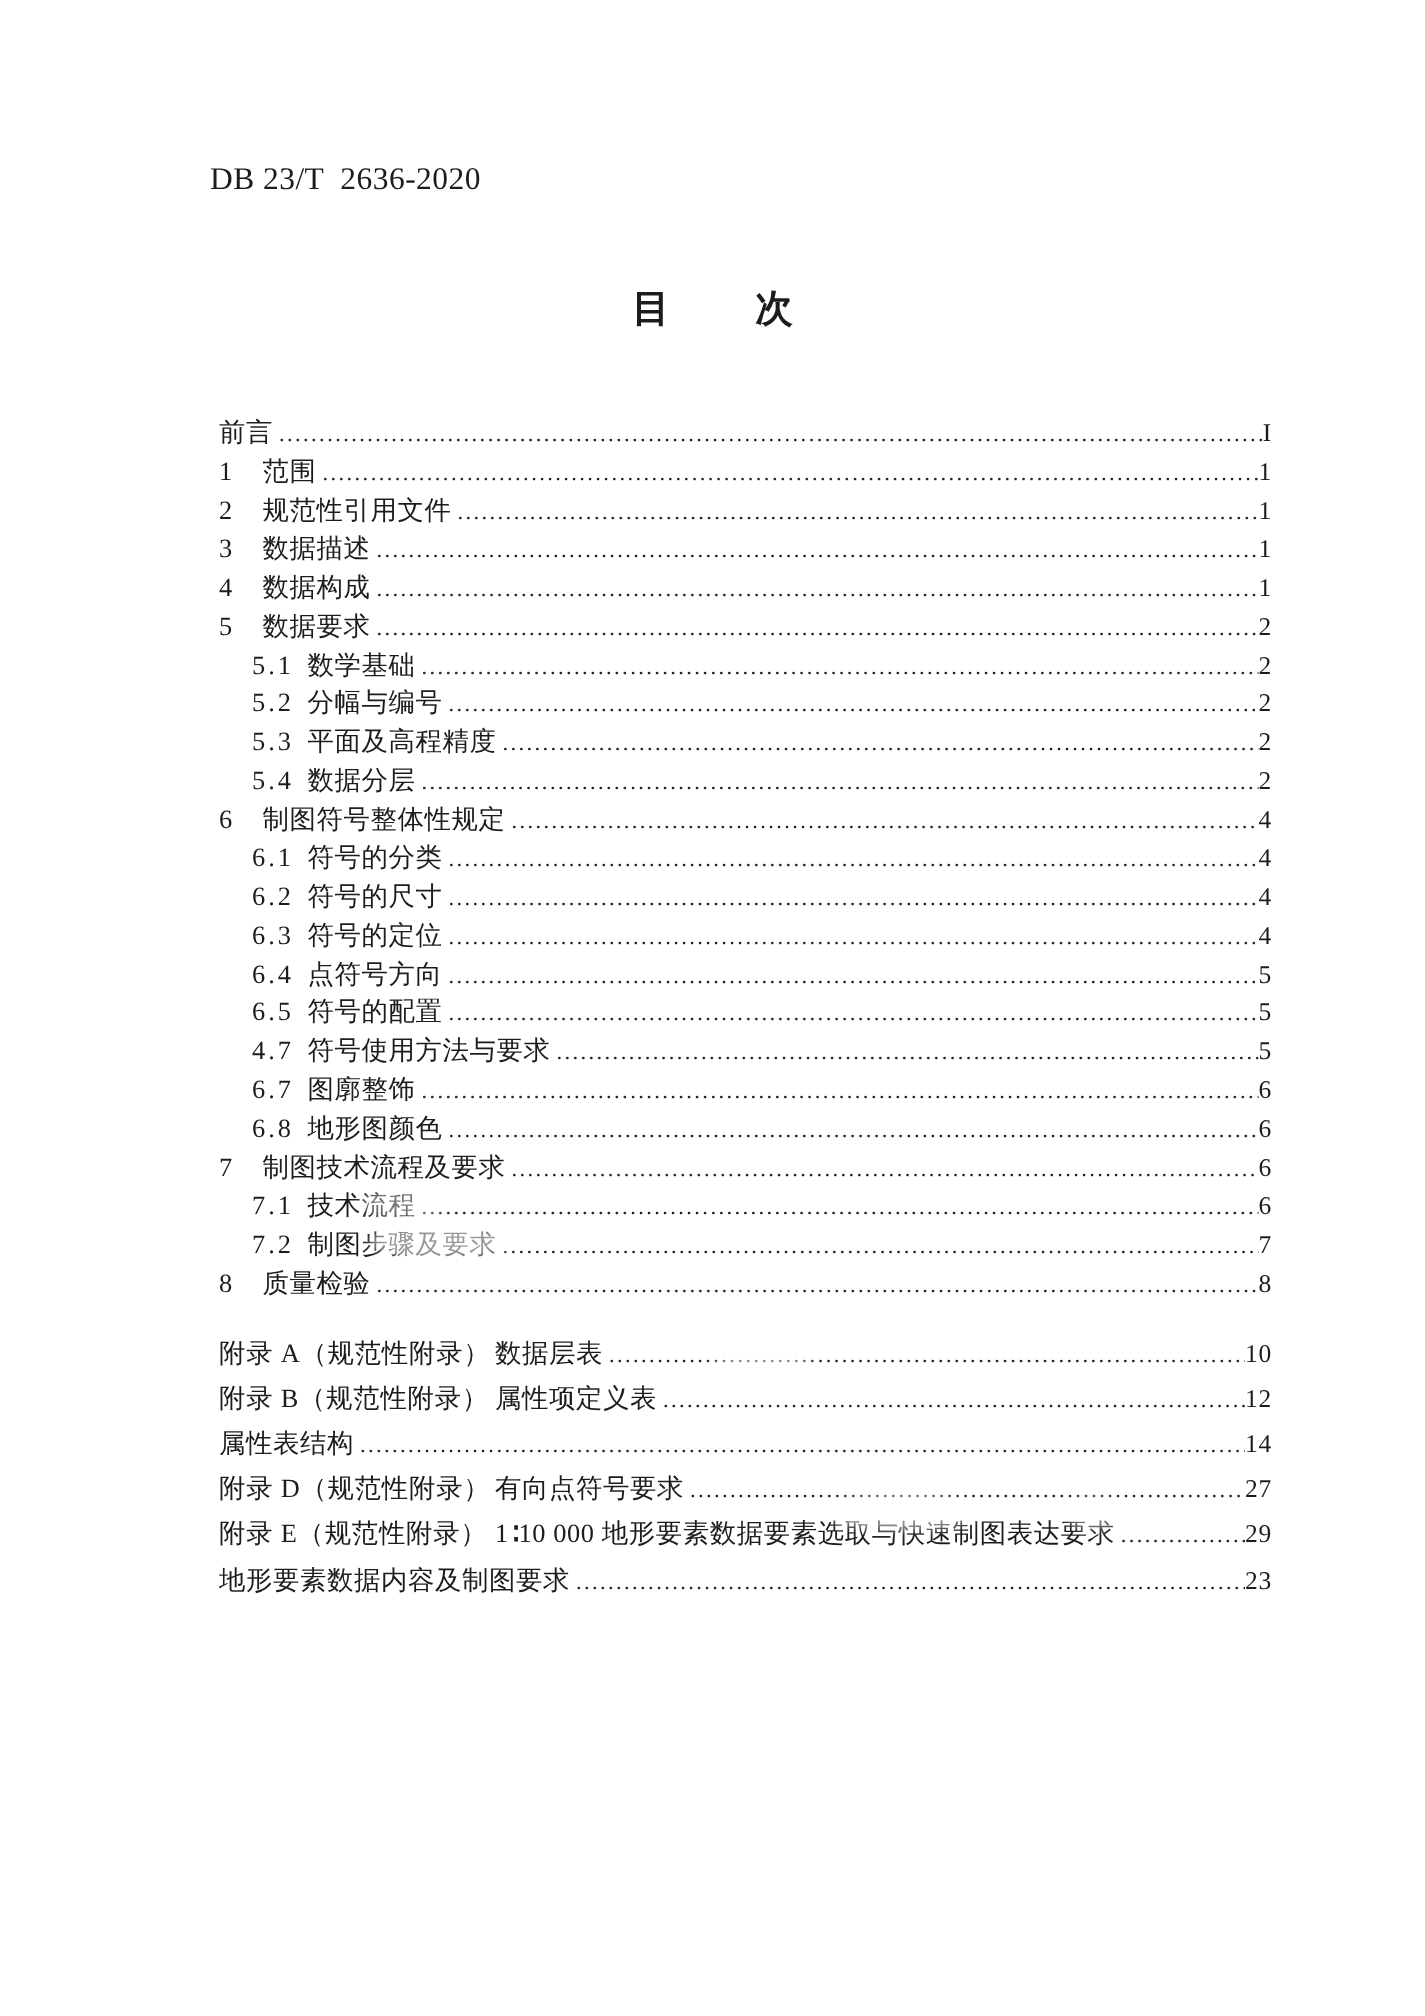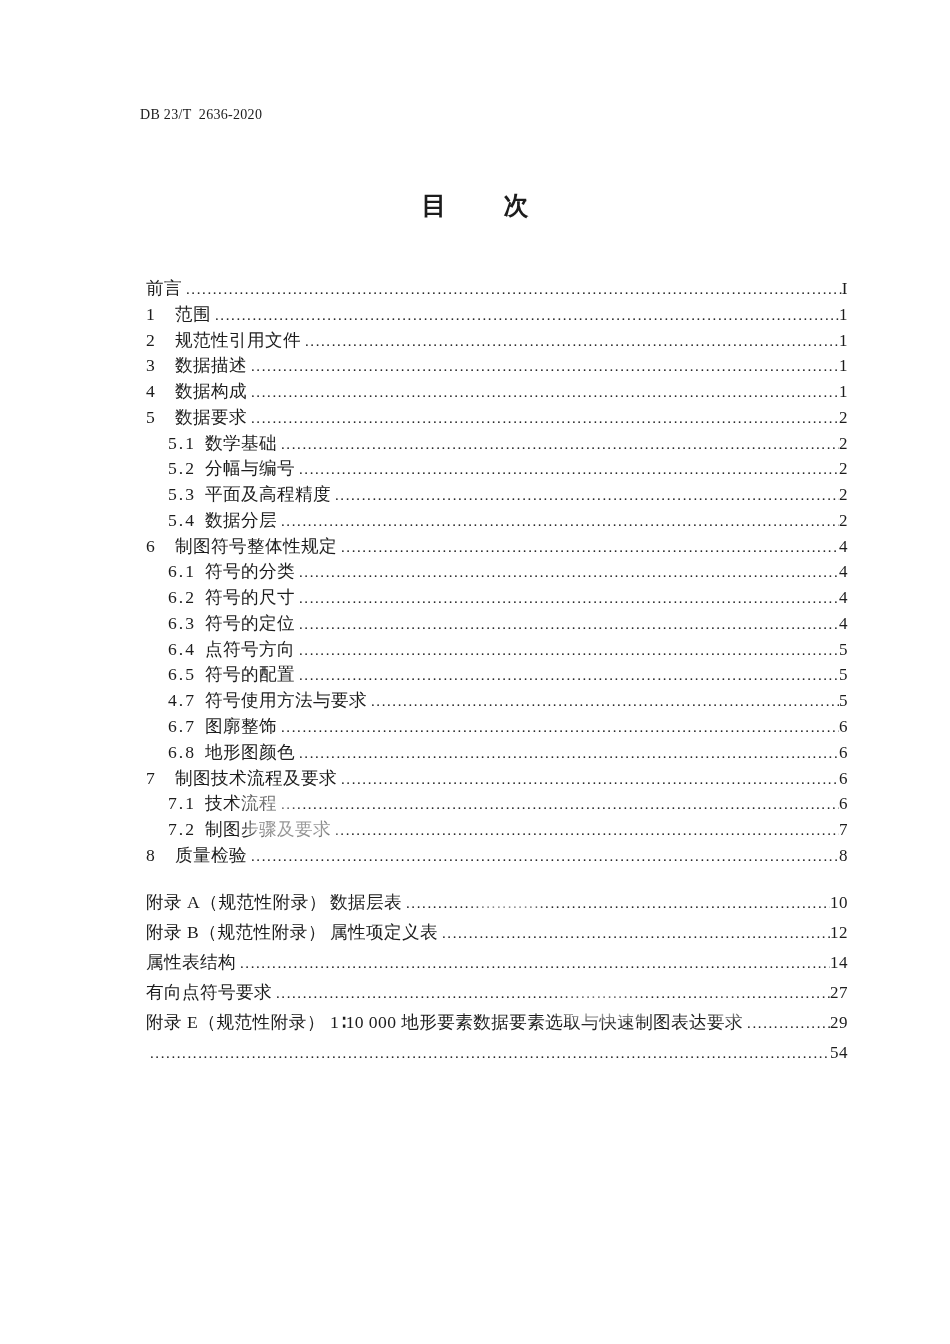--- a/index.html
+++ b/index.html
@@ -9,21 +9,21 @@
     height: 1344px;
     background: #ffffff;
     overflow: hidden;
     font-family: "Liberation Serif", "DejaVu Serif", serif;
     color: #1c1c1c;
   }
   .doc-code {
     position: absolute;
     left: 140px;
     top: 107px;
-    font-size: 14px;
+    font-size: 21px;
     letter-spacing: 0.3px;
     white-space: pre;
   }
   .toc-title {
     position: absolute;
     top: 189px;
     left: 0;
     width: 100%;
     text-align: center;
     font-family: "Liberation Sans", "DejaVu Sans", sans-serif;
@@ -246,33 +246,35 @@
       <span class="label">属性项定义表</span>
       <span class="leader">............................................................................................................................................................................................................................</span>
       <span class="pagenum">12</span>
     </div>
       <div class="row appendix">
       <span class="label">属性表结构</span>
       <span class="leader">............................................................................................................................................................................................................................</span>
       <span class="pagenum">14</span>
     </div>
       <div class="row appendix">
+      <span class="num">附录 D（规范性附录）</span>
       <span class="label">有向点符号要求</span>
       <span class="leader">............................................................................................................................................................................................................................</span>
       <span class="pagenum">27</span>
     </div>
       <div class="row appendix">
       <span class="num">附录 E（规范性附录）</span>
       <span class="label">1∶10 000 地形要素数据要素选取与快速制图表达要求</span>
       <span class="leader">............................................................................................................................................................................................................................</span>
       <span class="pagenum">29</span>
     </div>
       <div class="row appendix">
-      <span class="leader">............................................................................................................................................................................................................................</span>
-      <span class="pagenum">54</span>
+      <span class="label">地形要素数据内容及制图要求</span>
+      <span class="leader">............................................................................................................................................................................................................................</span>
+      <span class="pagenum">23</span>
     </div>
     </div>
 
   <div class="smudge s1"></div>
   <div class="smudge s2"></div>
   <div class="smudge s3"></div>
   <div class="smudge s4"></div>
   <div class="smudge s5"></div>
   <div class="smudge s6"></div>
 

